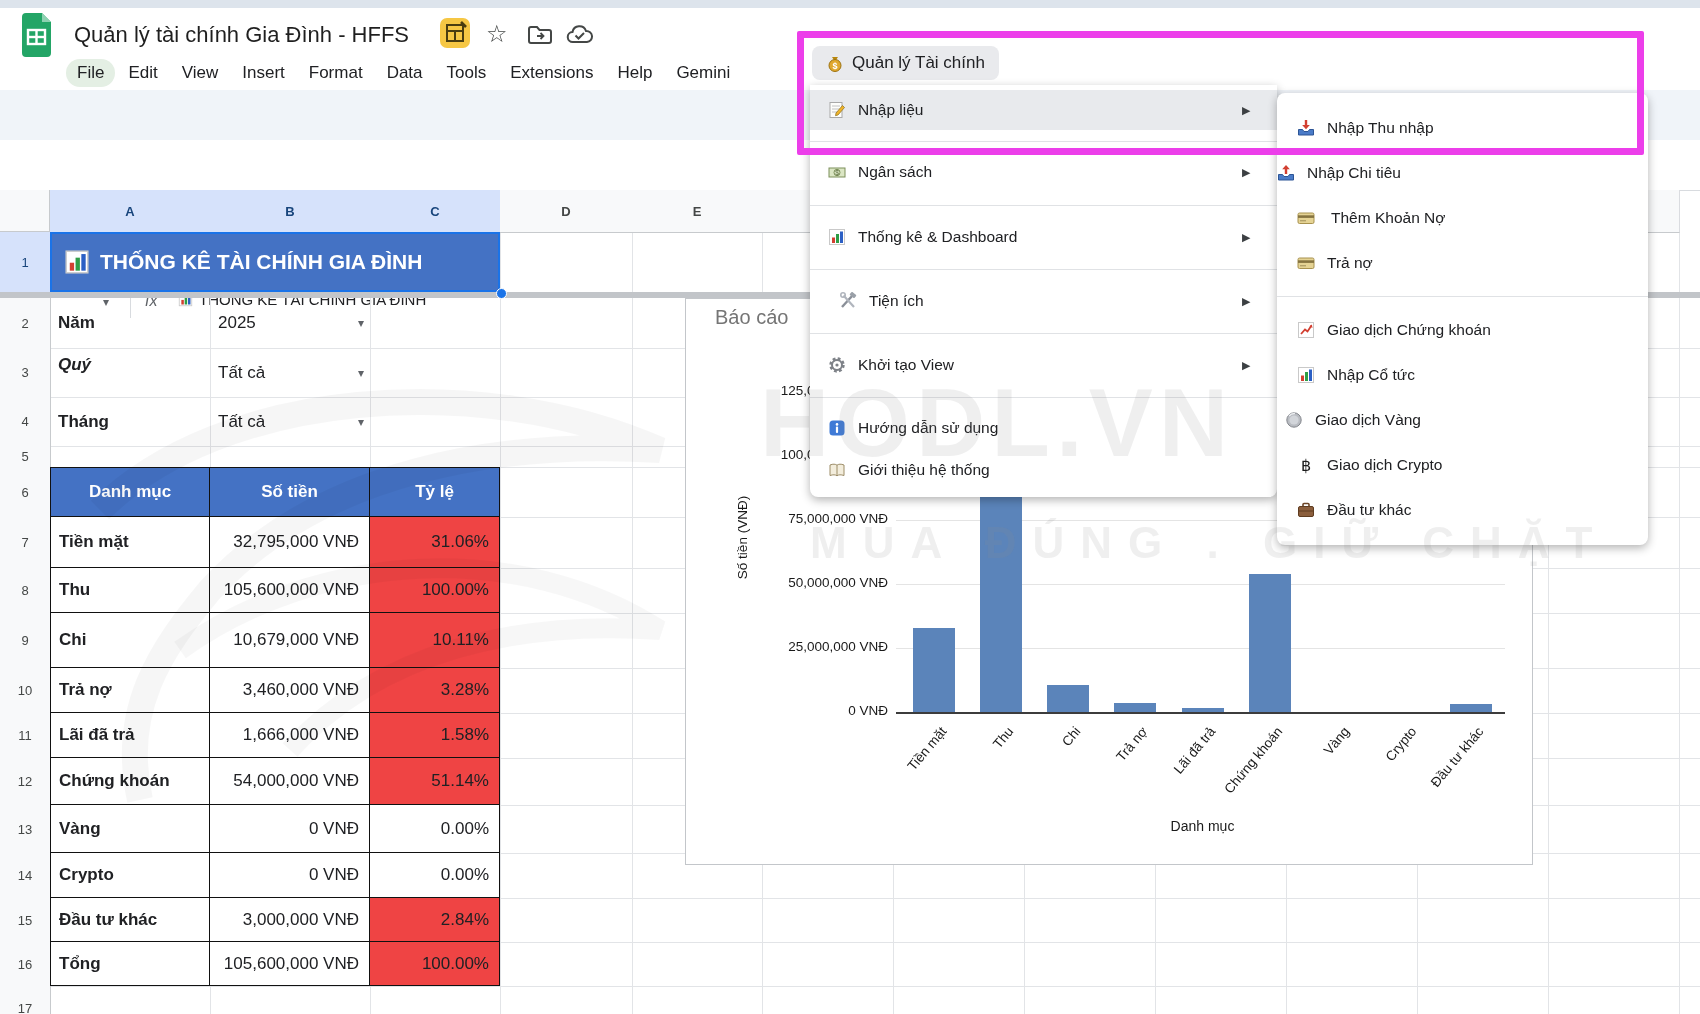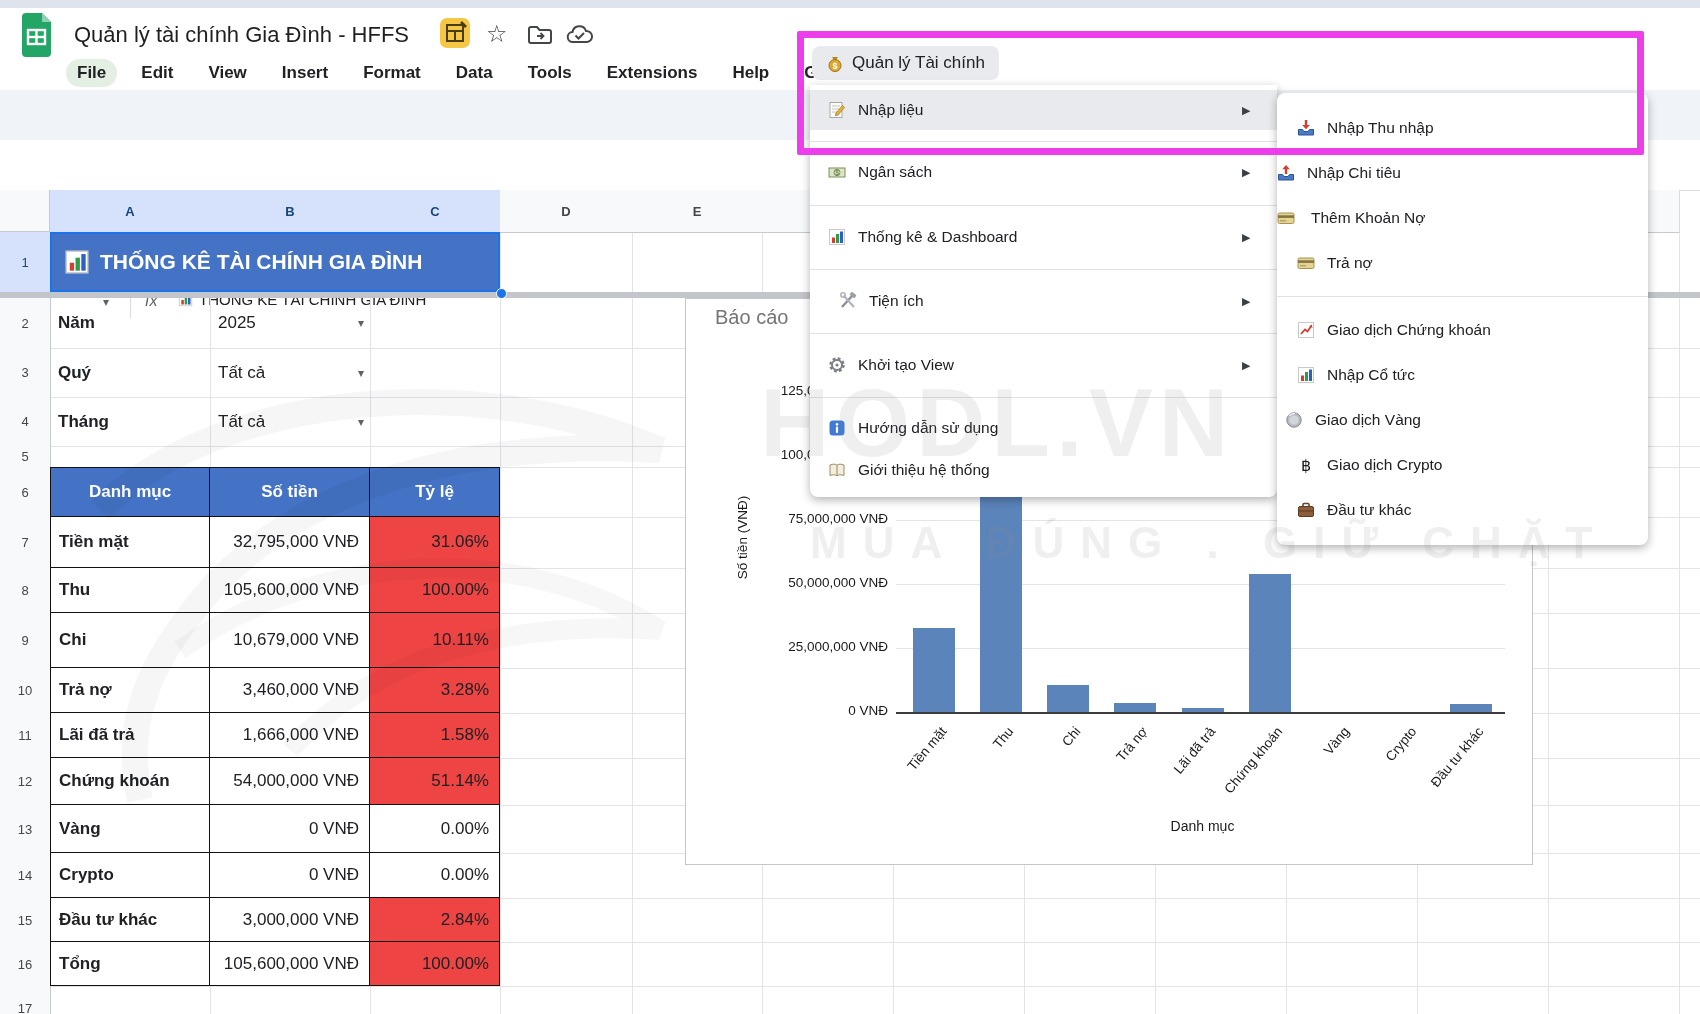--- a/index.html
+++ b/index.html
@@ -4,21 +4,21 @@
 <style>
   html,body{margin:0;padding:0;background:#fff;}
   #app{position:relative;width:1700px;height:1014px;overflow:hidden;background:#fff;
        font-family:"Liberation Sans", sans-serif;color:#202124;}
   .abs{position:absolute;}
   .flexc{display:flex;align-items:center;}
   
   #topstrip{left:0;top:0;width:1700px;height:8px;background:#dde4ec;}
   #titlebar{left:0;top:8px;width:1700px;height:42px;background:#fff;}
   #doc-title{left:74px;top:14px;font-size:22px;color:#1f1f1f;}
-  #menubar{left:66px;top:48px;height:34px;display:flex;align-items:center;gap:13px;font-size:17px;font-weight:bold;}
+  #menubar{left:66px;top:48px;height:34px;display:flex;align-items:center;gap:2px;font-size:17px;}
   .mb-item{padding:4px 11px;border-radius:14px;cursor:default;}
   .mb-item.active{background:#e4efe4;}
   #custom-tab{left:812px;top:46px;height:34px;background:#e9eaed;border-radius:8px;
       display:flex;align-items:center;gap:8px;padding:0 14px;font-size:17px;}
   
   #toolbar{left:0;top:90px;width:1700px;height:50px;background:#f0f4f9;}
   #search-pill{left:28px;top:97px;width:124px;height:36px;background:#fff;border-radius:18px;
       display:flex;align-items:center;gap:8px;padding-left:12px;box-shadow:0 1px 2px rgba(0,0,0,.08);}
   .tb-ic{position:absolute;top:102px;width:28px;height:26px;display:flex;align-items:center;justify-content:center;color:#444746;}
   .tb-txt{position:absolute;top:104px;font-size:16px;color:#444746;}
@@ -278,21 +278,21 @@
           </svg>
         </span>
   <span style="color:#fff;font-weight:bold;font-size:21px;">THỐNG KÊ TÀI CHÍNH GIA ĐÌNH</span>
       </div>
       <div class="abs" style="left:496px;top:288px;width:9px;height:9px;border-radius:50%;background:#1a73e8;border:1.5px solid #fff;"></div>
       <div class="abs flexc cell-label" style="left:58px;top:298px;width:150px;height:50px;">Năm</div>
       <div class="abs flexc" style="left:218px;top:298px;width:146px;height:50px;justify-content:space-between;">
         <span class="cell-txt">2025</span>
         <span class="chev">▾</span>
       </div>
-      <div class="abs flexc cell-label" style="left:58px;top:348px;width:150px;height:49px;">Quý</div>
+      <div class="abs flexc cell-label" style="left:58px;top:340px;width:150px;height:49px;font-style:italic;">Quý</div>
       <div class="abs flexc" style="left:218px;top:348px;width:146px;height:49px;justify-content:space-between;">
         <span class="cell-txt">Tất cả</span>
         <span class="chev">▾</span>
       </div>
       <div class="abs flexc cell-label" style="left:58px;top:397px;width:150px;height:49px;">Tháng</div>
       <div class="abs flexc" style="left:218px;top:397px;width:146px;height:49px;justify-content:space-between;">
         <span class="cell-txt">Tất cả</span>
         <span class="chev">▾</span>
       </div>
       <div class="tcell head" style="left:50px;top:467px;width:160px;height:50px;border-left:1.5px solid #111;border-top:1.5px solid #111;">Danh mục</div>
@@ -534,21 +534,21 @@
       <div class="menu-item" style="top:60px;left:0;">
         <span>
           <svg width="18" height="18" viewBox="0 0 18 18">
             <polygon points="5.2,5 12.8,5 9,0.8" transform="translate(0,0.2)" fill="#d23f31"></polygon>
             <rect x="7.8" y="5" width="2.4" height="5" fill="#d23f31"></rect>
             <path d="M1.5 10.5 h4 l1.5 2 h4 l1.5 -2 h4 v5.5 h-15 z" fill="#4a7bc8" stroke="#2d5596"></path>
           </svg>
         </span>
                  <span class="lbl">Nhập Chi tiêu</span>
       </div>
-      <div class="menu-item" style="top:105px;left:0;gap:16px;">
+      <div class="menu-item" style="top:105px;left:0;padding-left:20px;gap:16px;">
         <span>
           <svg width="18" height="18" viewBox="0 0 18 18">
             <rect x="1" y="4" width="16" height="10.5" rx="1.5" fill="#e5d394" stroke="#a8924f"></rect>
             <rect x="1" y="6.3" width="16" height="2.6" fill="#867440"></rect>
             <rect x="3" y="11" width="6" height="1.4" fill="#b3a26a"></rect>
           </svg>
         </span>
                  <span class="lbl">Thêm Khoản Nợ</span>
       </div>
       <div class="menu-item" style="top:150px;left:0;padding-left:20px;">

